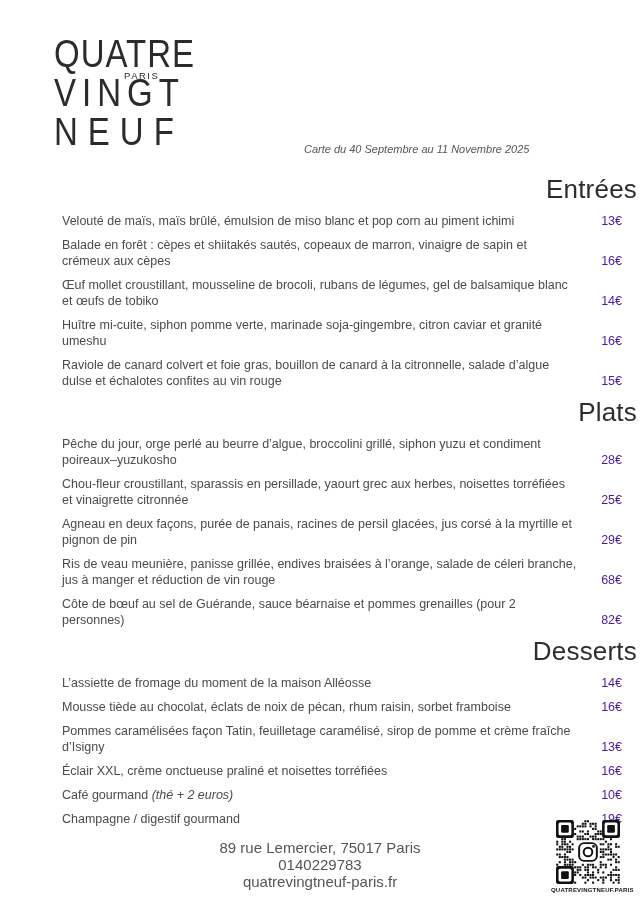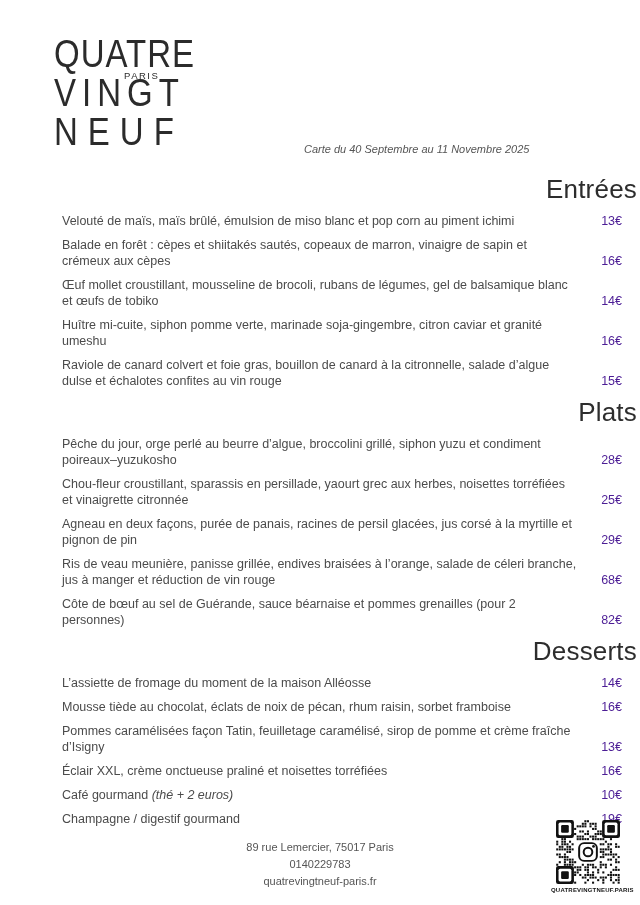--- a/index.html
+++ b/index.html
@@ -65,21 +65,21 @@
     text-align:right;
     font-size:12.5px;
     line-height:16px;
     color:#4c1d95;
     flex-shrink:0;
   }
   
   .footer{
     position:absolute;left:0;right:0;bottom:15px;
     text-align:center;
-    font-size:11px;line-height:17px;color:#555;
+    font-size:15px;line-height:17px;color:#555;
   }
   
   .qr-block{
     position:absolute;right:15px;bottom:12px;
     width:74px;text-align:center;
   }
   .qr-block svg{display:block;margin:0 auto;}
   .qr-caption{
     margin-top:3px;
     font-size:6px;font-weight:bold;letter-spacing:0.2px;

